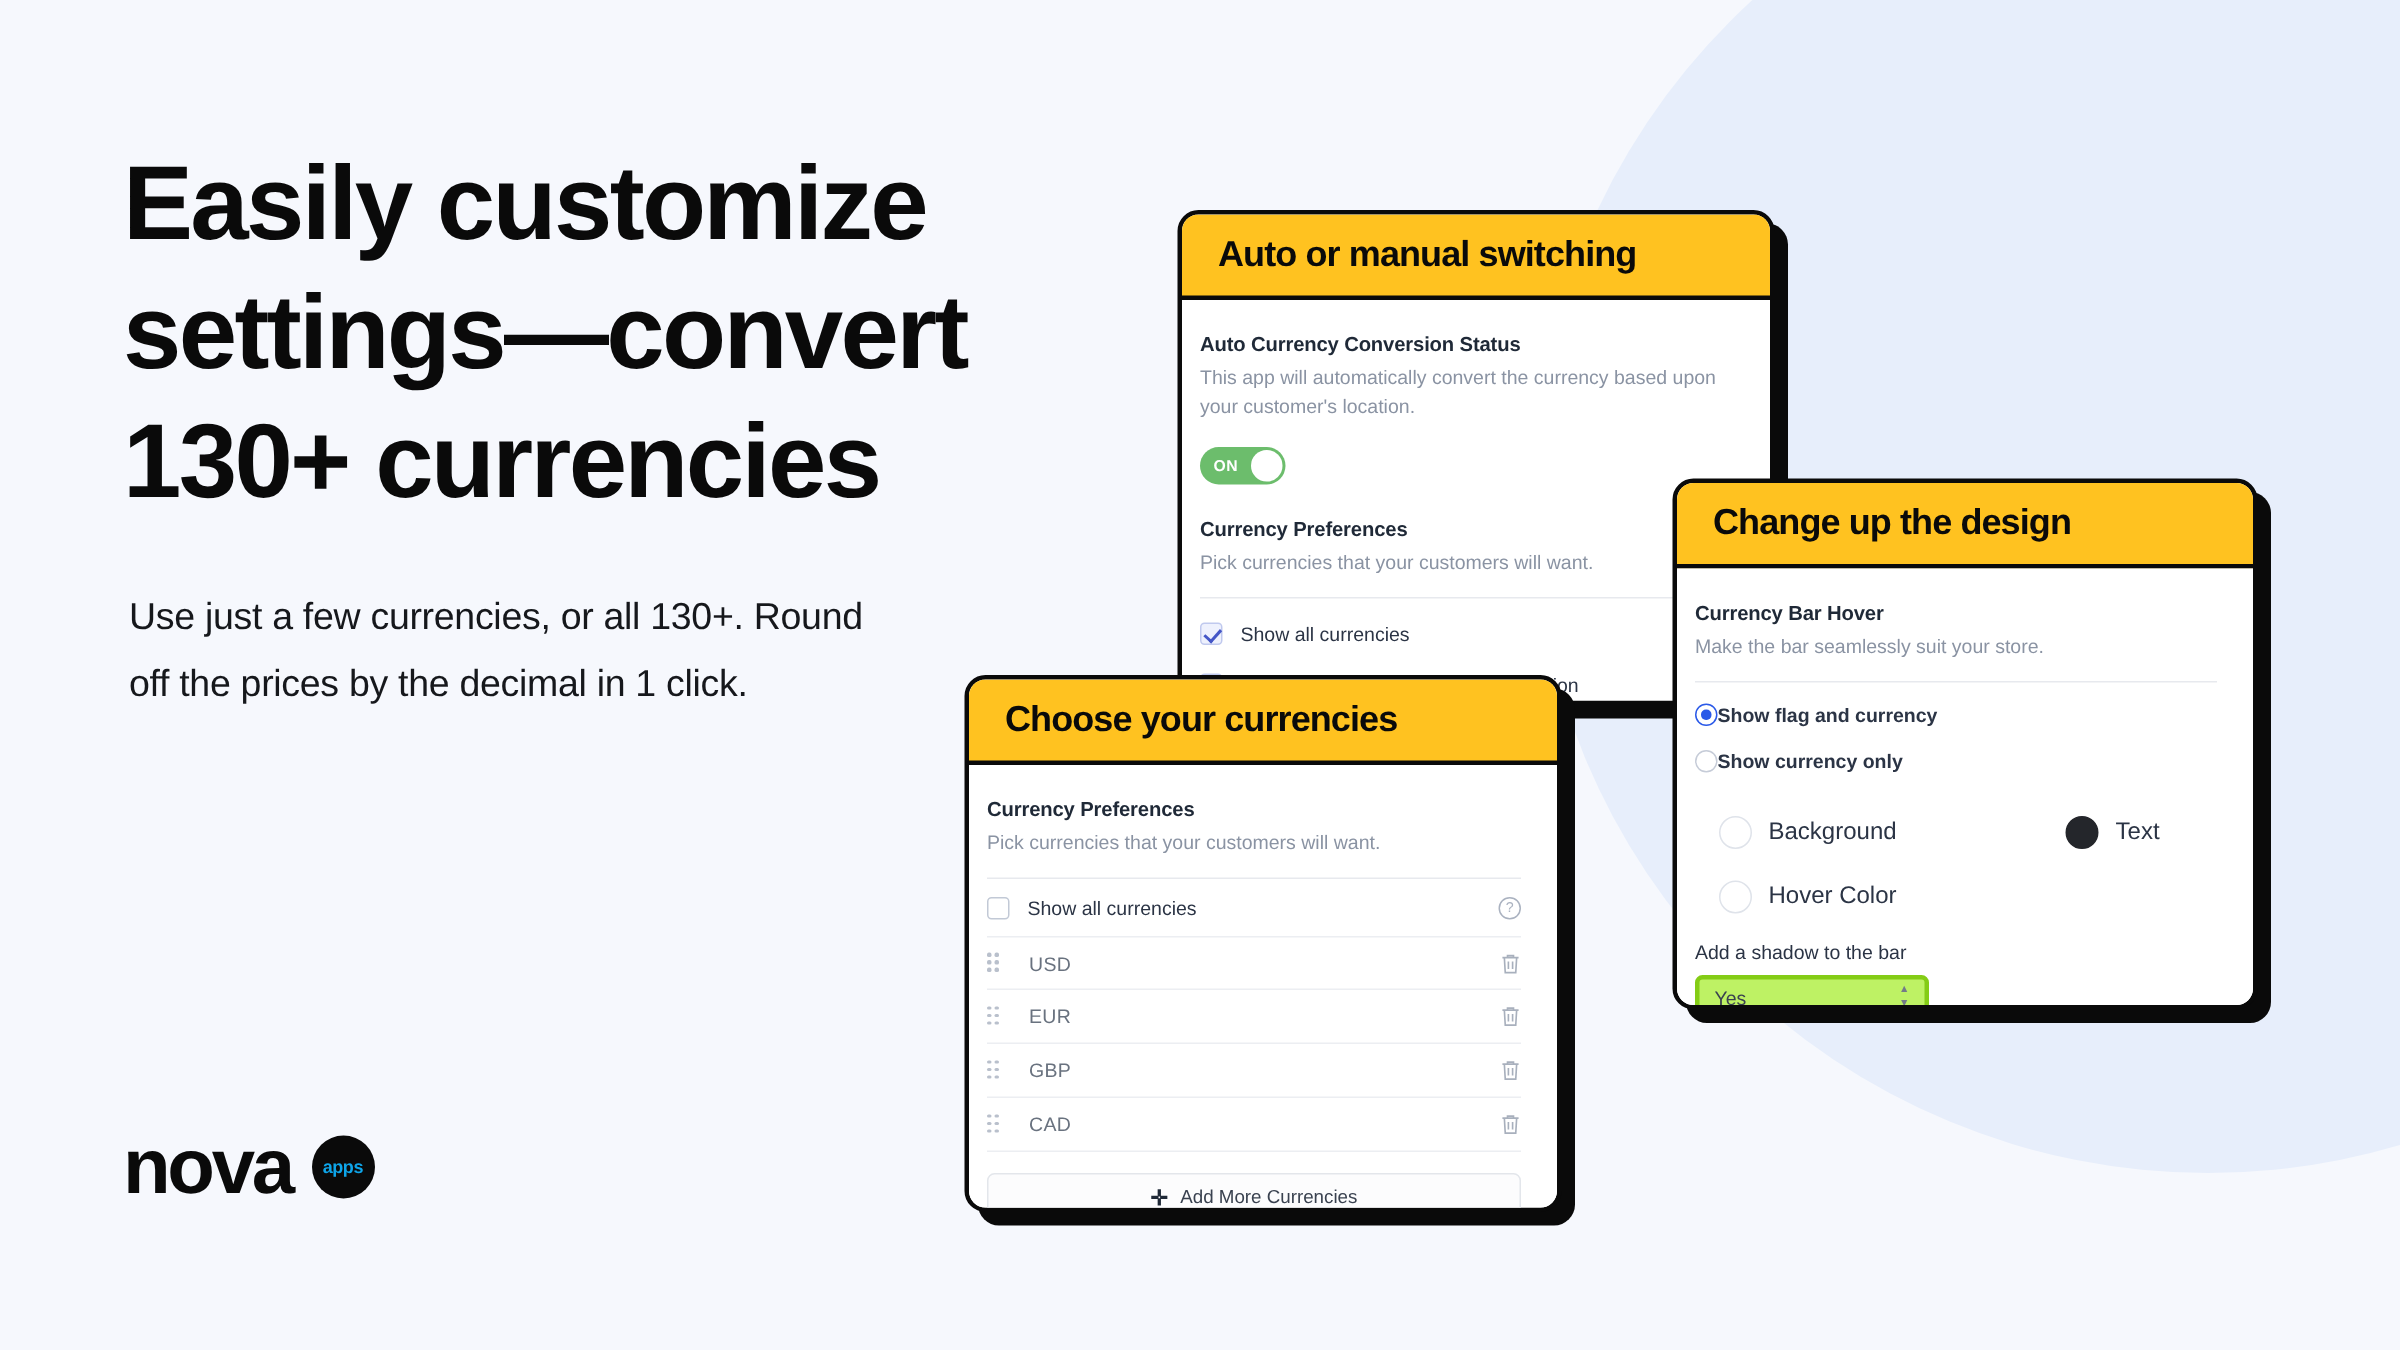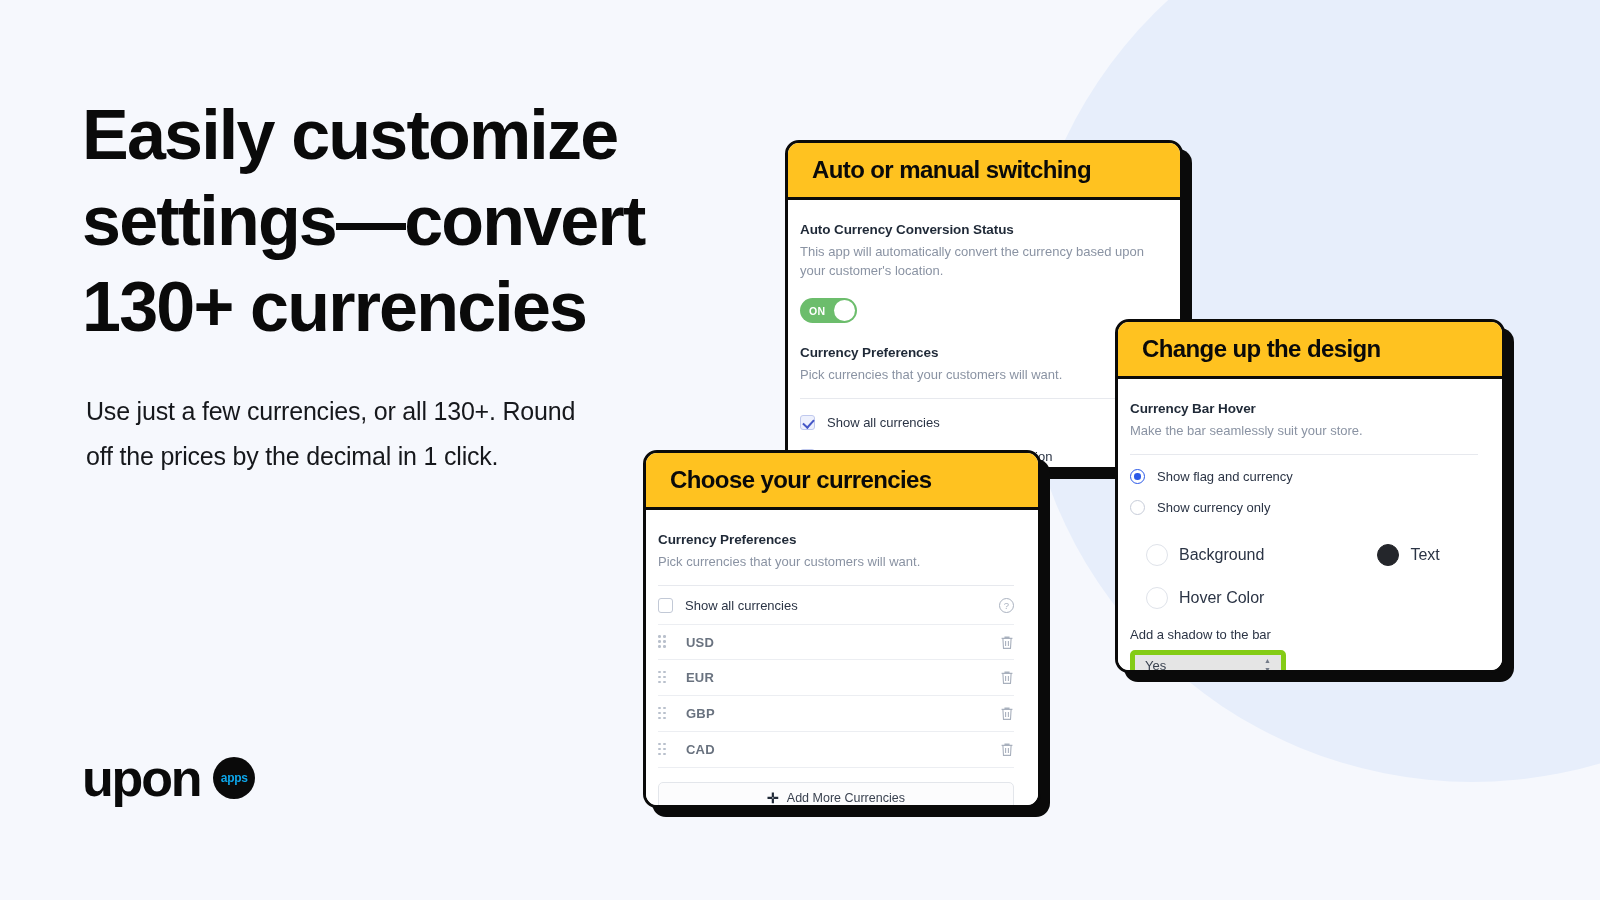--- a/index.html
+++ b/index.html
@@ -197,21 +197,20 @@
     width: 2.5px; height: 2.5px;
     border-radius: 50%;
     background: #b9c0cc;
     display: block;
   }
   .cur-code {
     font-size: 13px;
     color: #69727f;
     flex: 1;
     letter-spacing: 0.2px;
-    font-weight: bold;
   }
   .trash {
     width: 14px; height: 15px;
     flex: none;
     opacity: 0.85;
   }
   .help-icon {
     width: 15px; height: 15px;
     border-radius: 50%;
     border: 1.2px solid #aab2c0;
@@ -230,22 +229,22 @@
     gap: 8px;
     font-size: 12.5px;
     color: #3a4250;
   }
   .addbtn .plus { font-size: 14px; font-weight: 700; color: #1f2937; line-height: 1; }
 
   
   .radio-row {
     display: flex;
     align-items: center;
-    gap: 12px;
     height: 31px;
+    font-weight: bold;
   }
   .radio {
     width: 15px; height: 15px;
     border-radius: 50%;
     border: 1px solid #c6ccd8;
     background: #fff;
     flex: none;
     position: relative;
   }
   .radio.sel {
@@ -286,23 +285,23 @@
   .swatch-spacer { width: 113px; }
 
   .field-label {
     font-size: 13px;
     color: #2b3445;
     margin-top: 8px;
   }
   .select {
     margin-top: 8px;
     width: 156px; height: 30px;
-    border: 5px solid #84cc16;
+    border: 3px solid #84cc16;
     border-radius: 5px;
-    background: #e5e5e5;
+    background: #bef264;
     display: flex;
     align-items: center;
     padding: 0 10px;
     font-size: 13px;
     color: #3a4250;
     position: relative;
   }
   .select .stepper {
     position: absolute;
     right: 10px; top: 50%;
@@ -322,21 +321,21 @@
 <body>
 
 <div id="stage">
 
   <div class="bg-circle"></div>
 
   <h1 class="headline">Easily customize settings—convert 130+ currencies</h1>
   <p class="subcopy">Use just a few currencies, or all 130+. Round off the prices by the decimal in 1 click.</p>
 
   <div class="logo">
-    <span class="logo-word">upon</span>
+    <span class="logo-word">nova</span>
     <span class="logo-badge">apps</span>
   </div>
 
   <div class="card" id="card-auto">
     <div class="card-header">
       <span class="card-title">Auto or manual switching</span>
     </div>
     <div class="card-body">
       <div class="sec-title">Auto Currency Conversion Status</div>
       <div class="sec-sub">This app will automatically convert the currency based upon your customer's location.</div>

